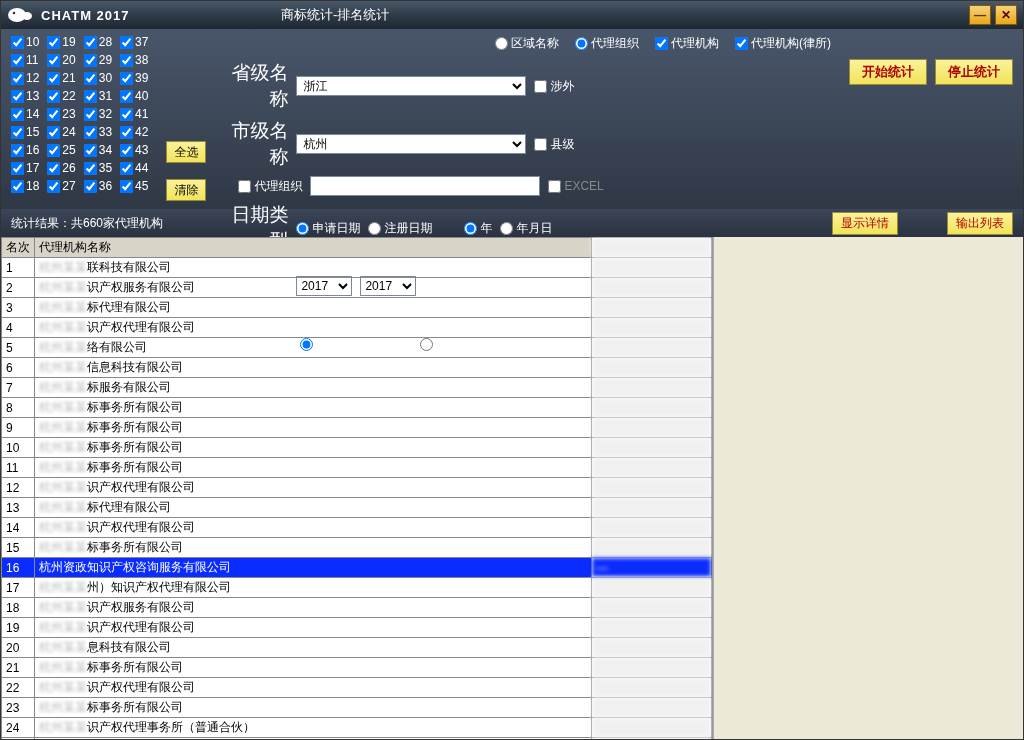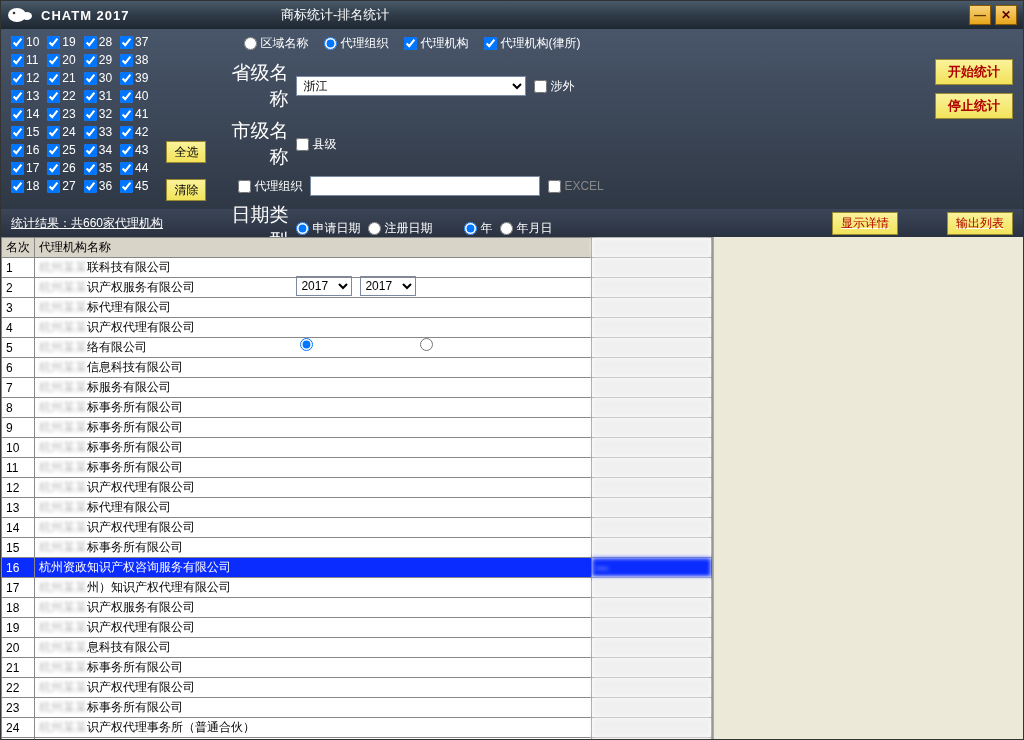--- a/index.html
+++ b/index.html
@@ -58,56 +58,55 @@
   .yelbtn {
     background: linear-gradient(#faf29a,#f2e35a);
     border:1px solid #9a8a30;
     color:#000;
     width:40px; height:22px;
     cursor:pointer;
     font-size:12px;
   }
 
   .midform { flex:1; display:flex; flex-direction:column; gap:6px; padding-top:0;}
-  .radio-row { display:flex; gap:16px; align-items:center; justify-content:flex-start; padding-left:20px; padding-bottom:2px;}
+  .radio-row { display:flex; gap:16px; align-items:center; justify-content:flex-end; padding-left:20px; padding-bottom:2px;}
   .radio-row label, .frow label{ color:#fff; font-size:12px; display:flex; align-items:center; gap:3px;}
   input[type=radio],input[type=checkbox]{ margin:0; }
   .frow { display:flex; align-items:center; gap:8px;}
   .flabel { width:64px; text-align:right; font-size:19px; color:#fff;}
   .select, .textin {
     background:#fff; color:#000;
     border:1px solid #7a8aa3;
     height:20px; font-size:12px;
     padding:0 2px;
   }
   .select { width:230px; }
   .textin { width:230px; }
   .small-select { background:#fff; color:#000; border:1px solid #7a8aa3; height:20px; font-size:12px; }
-  .rightactions { display:flex; flex-direction:column; gap:8px; padding-top:24px; align-items:flex-start;}
+  .rightactions { display:flex; flex-direction:row; gap:8px; padding-top:24px; align-items:flex-start;}
   .actionbtn {
     background: linear-gradient(#faf29a,#f2e35a);
     border:1px solid #9a8a30;
     color:#b00000;
     padding:3px 12px;
     font-size:13px;
     cursor:pointer;
     font-weight:bold;
   }
 
   .bottomrow { display:flex; align-items:center; gap:12px; padding-left:20px;}
 
   .statusbar {
     background: linear-gradient(to bottom,#3c4658,#2a3240);
     color:#fff;
     height:28px;
     display:flex;
     align-items:center;
     padding:0 10px;
     justify-content:space-between;
-    text-decoration:underline;
   }
   .statusbar .right { display:flex; gap:8px;}
   .outbtn {
     background: linear-gradient(#faf29a,#f2e35a);
     border:1px solid #9a8a30;
     color:#b00000;
     padding:2px 8px;
     font-size:12px;
     cursor:pointer;
     margin-left:41px;
@@ -227,20 +226,21 @@
     <div class="frow">
       <span class="flabel">省级名称</span>
       <select class="select"><option>浙江</option></select>
       <label>
           <input type="checkbox" style="">
           <span>涉外</span>
         </label>
     </div>
     <div class="frow">
       <span class="flabel">市级名称</span>
+      <select class="select"><option>杭州</option></select>
       <label>
           <input type="checkbox" style="">
           <span>县级</span>
         </label>
     </div>
     <div class="frow">
       <label style="width:78px;justify-content:flex-end;">
           <input type="checkbox" style="">
           <span>代理组织</span>
         </label>

